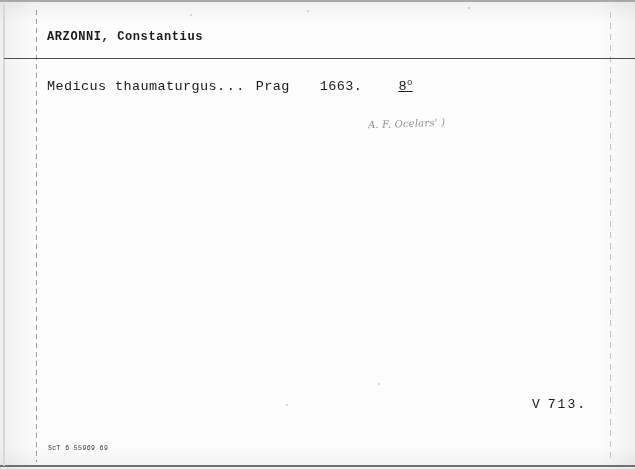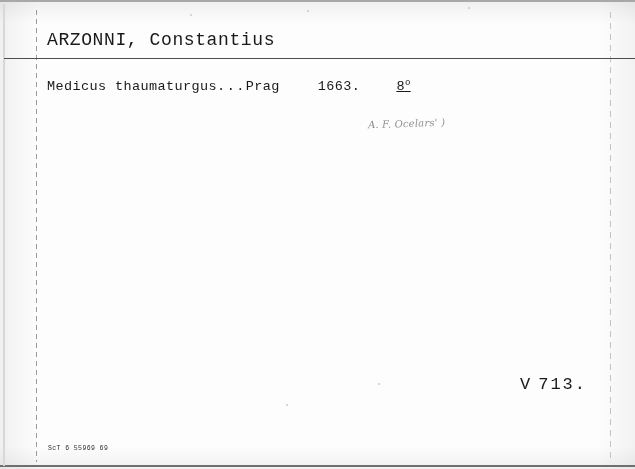--- a/index.html
+++ b/index.html
@@ -87,36 +87,37 @@
     right: 0;
     top: 58px;
     height: 1px;
     background: #4d4d4d;
   }
 
   .heading {
     position: absolute;
     left: 47px;
     top: 30px;
-    font-size: 18px;
+    font-size: 12px;
     letter-spacing: 0.6px;
     white-space: nowrap;
+    font-weight: bold;
   }
 
   .line-title {
     position: absolute;
     left: 47px;
     top: 77px;
     font-size: 13.5px;
     letter-spacing: 0.4px;
     white-space: nowrap;
   }
   .line-title .dots { letter-spacing: 1.5px; }
-  .line-title .place { }
-  .line-title .year { margin-left: 38px; }
+  .line-title .place { margin-left: 10px; }
+  .line-title .year { margin-left: 30px; }
   .line-title .fmt {
     margin-left: 36px;
     position: relative;
     text-decoration: underline;
   }
   .line-title .fmt sup {
     font-size: 9px;
     vertical-align: super;
   }
 
@@ -152,22 +153,22 @@
     color: #4a4a4a;
     letter-spacing: 0.2px;
     transform: rotate(-2deg);
     opacity: 0.62;
     white-space: nowrap;
   }
 
   .shelfmark {
     position: absolute;
     right: 48px;
-    bottom: 75px;
-    font-size: 17px;
+    bottom: 57px;
+    font-size: 13px;
     letter-spacing: 2px;
     white-space: nowrap;
   }
   .shelfmark .sm-sep { display: inline-block; width: 6px; }
 
   .imprint {
     position: absolute;
     left: 48px;
     bottom: 17px;
     font-size: 6.5px;

